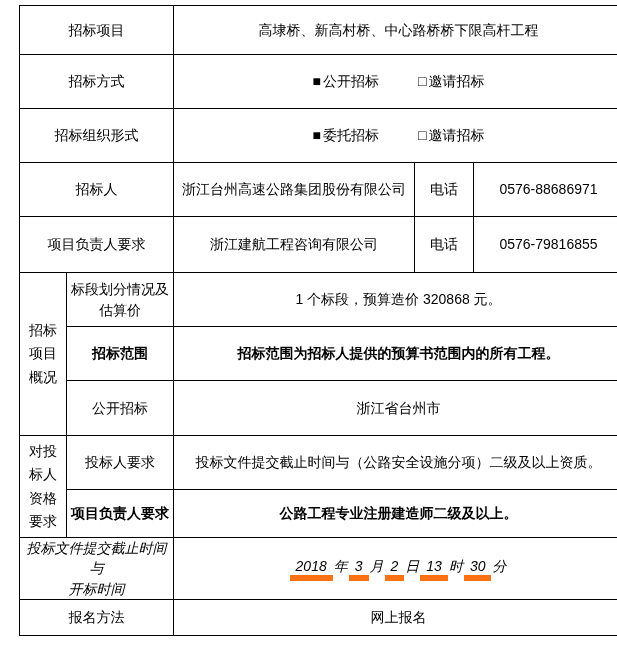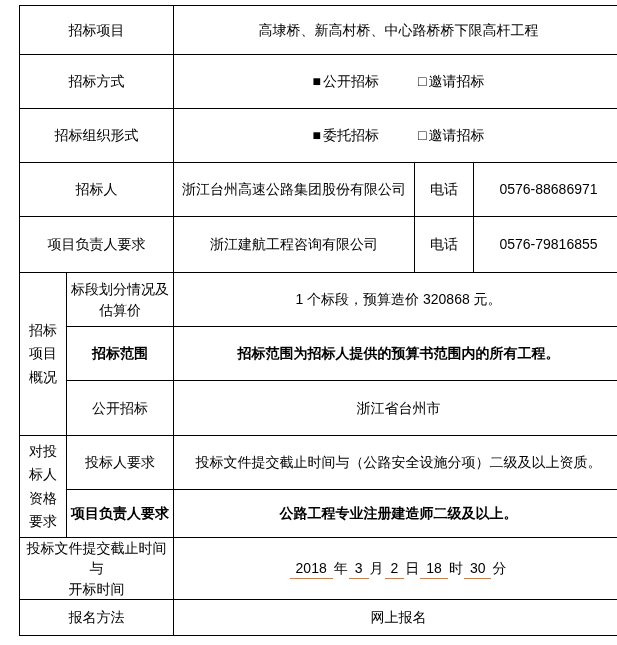--- a/index.html
+++ b/index.html
@@ -32,27 +32,27 @@
   .r1  td { height: 48px; }
   .r2  td { height: 53px; }
   .r3  td { height: 53px; }
   .r4  td { height: 53px; }
   .r5  td { height: 55px; }
   .r6  td { height: 53px; }
   .r7  td { height: 53px; font-weight: bold; }
   .r8  td { height: 54px; }
   .r9  td { height: 53px; }
   .r10 td { height: 47px; font-weight: bold; }
-  .r11 td { height: 56px; }
+  .r11 td { height: 56px; font-style: italic; }
   .r12 td { height: 35px; }
   .opt { white-space: nowrap; }
   .opt-gap { margin-left: 35px; }
   .mark { margin-right: 2px; }
   .num {
-    border-bottom: 1px solid #f97316;
+    border-bottom: 6px solid #f97316;
     padding: 0 6px;
     display: inline-block;
     line-height: 1.25;
     text-align: right;
   }
   .unit { padding: 0 1px; }
 </style>
 </head>
 <body>
 
@@ -131,21 +131,21 @@
 
   <tr class="r10">
     <td>项目负责人要求</td>
     <td colspan="3">公路工程专业注册建造师二级及以上。</td>
   </tr>
 
   <tr class="r11">
     <td colspan="2" class="pre">投标文件提交截止时间与
 开标时间</td>
     <td colspan="3">
-      <span class="num">2018</span><span class="unit">年</span><span class="num">3</span><span class="unit">月</span><span class="num">2</span><span class="unit">日</span><span class="num">18</span><span class="unit">时</span><span class="num">30</span><span class="unit">分</span>
+      <span class="num">2018</span><span class="unit">年</span><span class="num">3</span><span class="unit">月</span><span class="num">2</span><span class="unit">日</span><span class="num">13</span><span class="unit">时</span><span class="num">30</span><span class="unit">分</span>
     </td>
   </tr>
 
   <tr class="r12">
     <td colspan="2">报名方法</td>
     <td colspan="3">网上报名</td>
   </tr>
 </tbody>
   </table>
 

